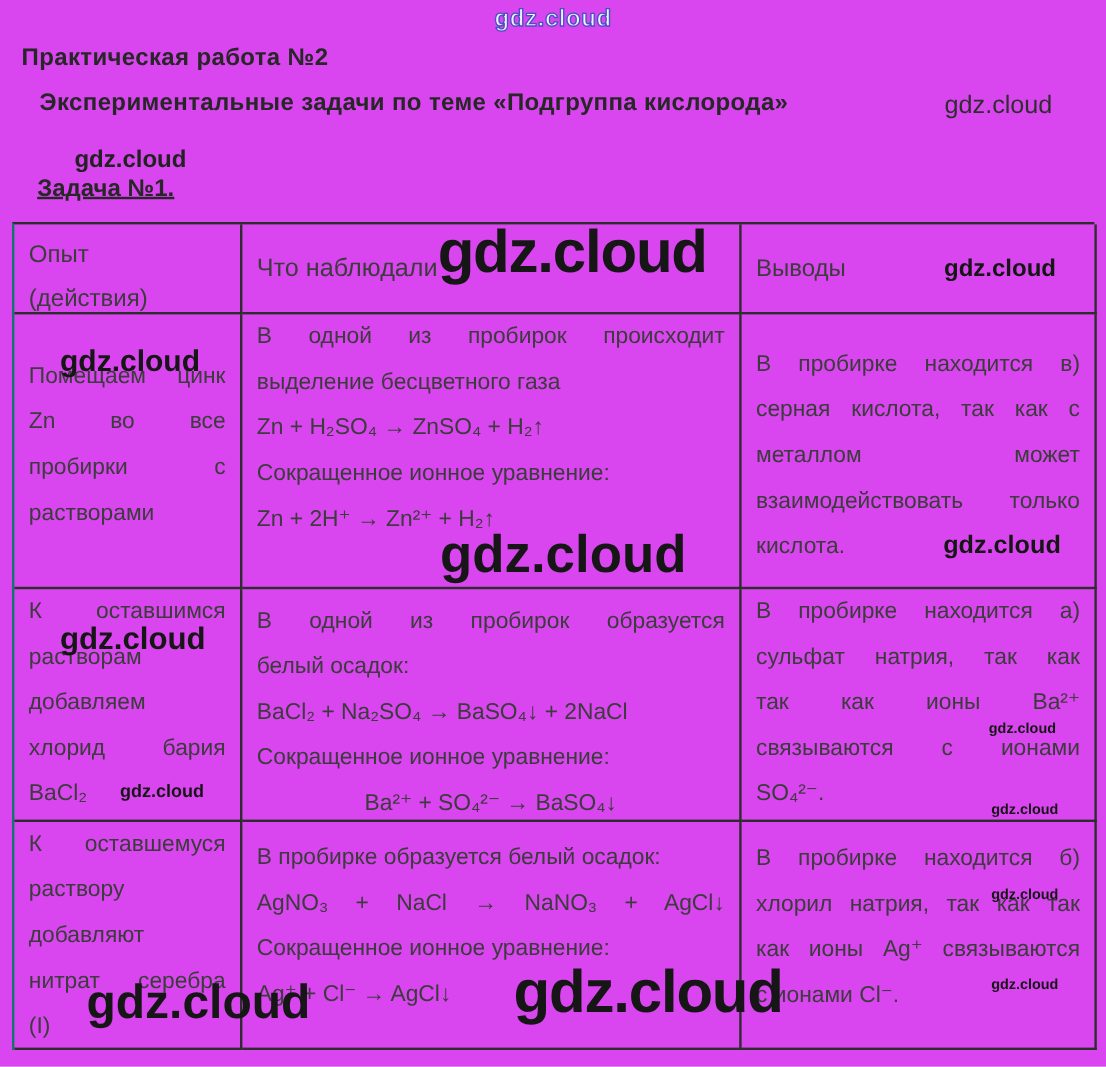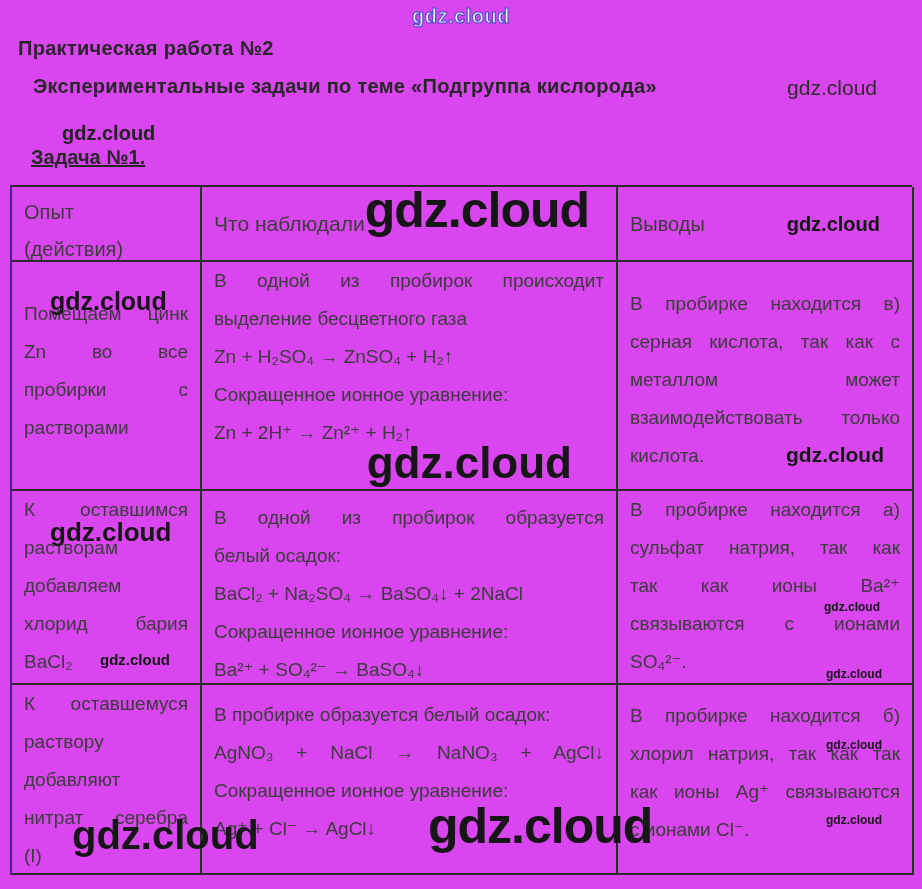--- a/index.html
+++ b/index.html
@@ -27,32 +27,32 @@
   .wm-left { position:absolute; top:122px; left:62px; font-size:20px; font-weight:600; color:#222; }
   .task    { position:absolute; top:146px; left:31px; font-size:20px; font-weight:700; color:#272727;text-decoration:underline; }
   
   .grid {
     position:absolute; top:185px; left:10px;
     display:grid;
     grid-template-columns:190px 416px 296px;
     grid-template-rows:75px 229px 194px 190px;
     width:902px;
     border-top:2px solid #2d2d2d;
-    border-left:2px solid #4c1d95;
+    border-left:2px solid #0f766e;
   }
   .cell {
     position:relative;
     border-right:2px solid #2d2d2d;
     border-bottom:2px solid #2d2d2d;
     padding:0 12px;
     font-size:19px;
     line-height:38px;
   }
   .ln.j { text-align:justify; text-align-last:justify; }
-  .ln.c { text-align:left; }
+  .ln.c { text-align:center; }
   
   .h1 { line-height:37px; padding-top:7px; font-size:20px; }
   .h2 { display:flex; align-items:flex-start; overflow:visible; }
   .h2 .label { font-size:21px; padding-top:18px; white-space:nowrap; }
   .h2 .bigwm { font-size:50px; line-height:50px; font-weight:700; color:#161616; margin-top:-2px; letter-spacing:-1px; white-space:nowrap; }
   .h3 { display:flex; justify-content:space-between; align-items:center; padding-right:32px; font-size:20px; }
   .h3 .wm { font-size:20px; font-weight:700; color:#161616; }
   
   .c-r1c1 { padding-top:33px; }
   .c-r1c2 { padding-top:0px; }

